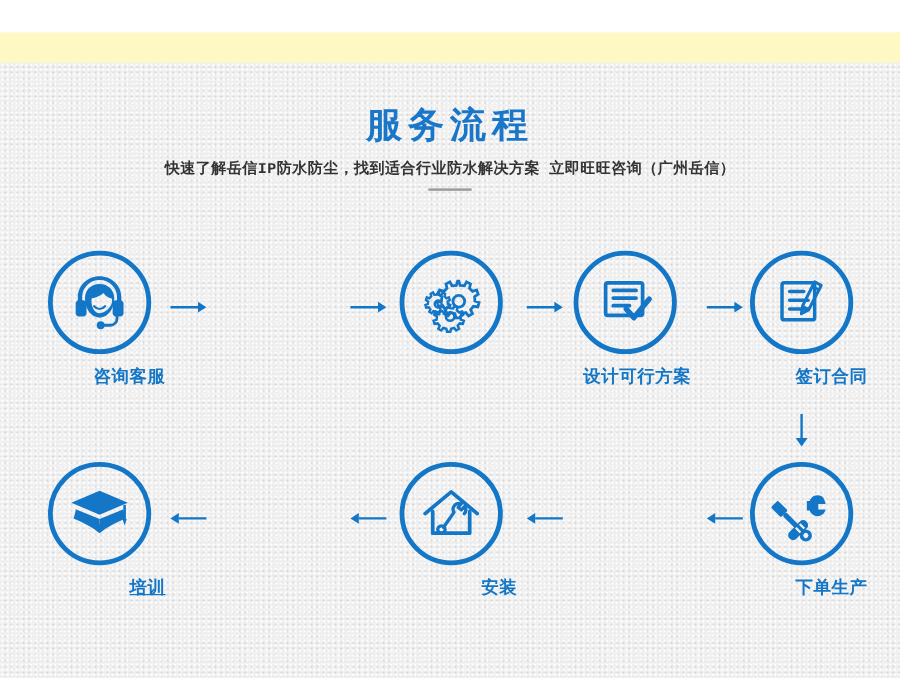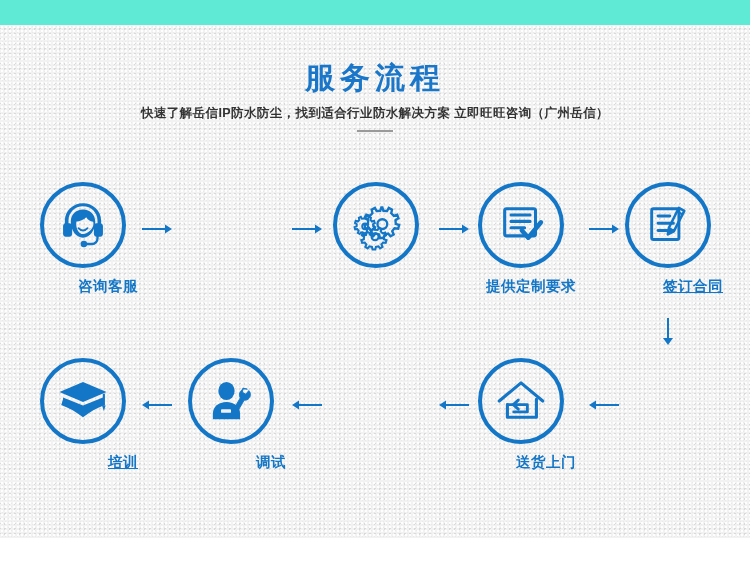--- a/index.html
+++ b/index.html
@@ -5,21 +5,22 @@
   html,body{margin:0;padding:0;}
   body{
     width:750px;height:565px;
     background:#ffffff;
     font-family:"Liberation Sans","DejaVu Sans",sans-serif;
     overflow:hidden;
   }
   #page{
     position:relative;
     width:750px;height:416px;
-    background:#5eead4;
+    background:#fef9c3;
+    margin-top:27px;
   }
   
   #texture{
     position:absolute;left:0;top:25px;width:750px;height:513px;
     background-color:#f2f2f2;
     background-image:
       radial-gradient(rgba(255,255,255,.95) 1px, transparent 1px),
       radial-gradient(rgba(213,213,213,.85) 1px, transparent 1px),
       radial-gradient(rgba(232,232,232,.9) 1px, transparent 1px);
     background-size:4px 4px, 5px 5px, 3px 3px;
@@ -29,21 +30,21 @@
 
   .header{position:absolute;left:0;top:60px;width:750px;text-align:center;}
   .title{
     font-size:30px;font-weight:bold;letter-spacing:5px;
     line-height:36px;
     font-family:"DejaVu Sans","Liberation Sans",sans-serif;
   }
   .subtitle{
     margin-top:9px;
     font-size:12.5px;font-weight:bold;color:#333333;letter-spacing:.4px;
-    font-family:Liberation Sans, sans-serif;
+    font-family:Liberation Mono, monospace;
   }
   .divider{
     margin:8px auto 0 auto;width:36px;height:2px;background:#9a9a9a;
   }
 
   .row{position:absolute;left:0;width:750px;height:118px;}
   .row1{top:182px;}
   .row2{top:358px;}
 
   .node{
@@ -139,21 +140,21 @@
       </div>
 
       <div class="node" style="left:466px">
         <div class="circle" style="border-color: rgb(20, 118, 198);">
           <svg width="58" height="58" viewBox="0 0 64 64" fill="none" stroke="#1476c6" stroke-width="3.4">
             <path d="M16 14h30a2 2 0 0 1 2 2v26a2 2 0 0 1-2 2H16a2 2 0 0 1-2-2V16a2 2 0 0 1 2-2z" stroke-linejoin="round"></path>
             <path d="M21 21h21M21 28h21M21 35h15" stroke-linecap="round"></path>
             <path d="M33 38l7 8 14-17" stroke-width="5" stroke-linecap="round" stroke-linejoin="round"></path>
           </svg>
         </div>
-        <div class="node-label" style="color: rgb(20, 118, 198);">提供定制要求</div>
+        <div class="node-label" style="color: rgb(20, 118, 198);">设计可行方案</div>
       </div>
 
       <div class="arrow" style="left:587px">
         <svg width="34" height="14" viewBox="0 0 34 14">
           <path d="M2 7h25" stroke="#1476c6" stroke-width="2" fill="none"></path>
           <path d="M25 2.5 32 7l-7 4.5z" fill="#1476c6"></path>
         </svg>
       </div>
 
       <div class="node" style="left:613px">
@@ -161,21 +162,21 @@
           <svg width="58" height="58" viewBox="0 0 64 64" fill="none" stroke="#1476c6" stroke-width="3.2">
             <path d="M16 14h26a2 2 0 0 1 2 2v30a2 2 0 0 1-2 2H16a2 2 0 0 1-2-2V16a2 2 0 0 1 2-2z" stroke-linejoin="round"></path>
             <path d="M21 22h13M21 30h17M21 38h17" stroke-linecap="round"></path>
             <g stroke-width="2.8" stroke-linejoin="round">
               <path d="M44 13l6 3.4-11.6 22.6-6.6 3.4 1.2-7.4z" fill="none"></path>
               <path d="M42 17l6 3.4" stroke-width="2.4"></path>
               <path d="M33.4 35.6l5.6 3.2" stroke-width="2.4"></path>
             </g>
           </svg>
         </div>
-        <div class="node-label" style="color: rgb(20, 118, 198); text-decoration: underline;">签订合同</div>
+        <div class="node-label" style="color: rgb(20, 118, 198);">签订合同</div>
       </div>
 
     </div>
 
     <div class="arrow-down">
       <svg width="32" height="32" viewBox="0 0 32 32">
         <path d="M16 2v22" stroke="#1476c6" stroke-width="2" fill="none"></path>
         <path d="M11 22l5 7 5-7z" fill="#1476c6"></path>
       </svg>
     </div>
@@ -196,63 +197,73 @@
         <div class="node-label" style="color: rgb(20, 118, 198); text-decoration: underline;">培训</div>
       </div>
 
       <div class="arrow" style="left:140px">
         <svg width="34" height="14" viewBox="0 0 34 14">
           <path d="M32 7H9" stroke="#1476c6" stroke-width="2" fill="none"></path>
           <path d="M9 2.5 2 7l7 4.5z" fill="#1476c6"></path>
         </svg>
       </div>
 
-      <div class="node" style="left:176px">
-        <div class="circle" style="border-color: rgb(20, 118, 198);">
-          <svg width="58" height="58" viewBox="0 0 64 64" fill="#1476c6">
-            <ellipse cx="27" cy="21" rx="9" ry="10"></ellipse>
-            <path d="M27 33c-9 0-15 5.5-15 13v6h30v-6c0-7.5-6-13-15-13z"></path>
-            <rect x="21" y="41" width="11" height="4" rx="1" fill="#f2f2f2"></rect>
-            <path d="M50 19c-3.4-1.2-7 .5-8.3 3.8-.8 2-.5 4.1.5 5.8l-8.5 14.6c-.7 1.2-.3 2.7.9 3.4 1.2.7 2.7.3 3.4-.9l8.5-14.6c2 .3 4-.4 5.4-2 2.2-2.5 2.1-6.2-.2-8.6l-3.4 4-3.6-2.1.4-4.7z" stroke="#1476c6" stroke-width="1"></path>
-          </svg>
-        </div>
-        <div class="node-label" style="color: rgb(20, 118, 198);">调试</div>
-      </div>
 
       <div class="arrow" style="left:290px">
         <svg width="34" height="14" viewBox="0 0 34 14">
           <path d="M32 7H9" stroke="#1476c6" stroke-width="2" fill="none"></path>
           <path d="M9 2.5 2 7l7 4.5z" fill="#1476c6"></path>
         </svg>
       </div>
 
-
-      <div class="arrow" style="left:437px">
-        <svg width="34" height="14" viewBox="0 0 34 14">
-          <path d="M32 7H9" stroke="#1476c6" stroke-width="2" fill="none"></path>
-          <path d="M9 2.5 2 7l7 4.5z" fill="#1476c6"></path>
-        </svg>
-      </div>
-
-      <div class="node" style="left:466px">
+      <div class="node" style="left:321px">
         <div class="circle" style="border-color: rgb(20, 118, 198);">
           <svg width="58" height="58" viewBox="0 0 64 64" fill="none" stroke="#1476c6" stroke-width="3.4" stroke-linejoin="round" stroke-linecap="round">
             <path d="M8 32 32 12l24 20"></path>
-            <path d="M49 30v20H17V36"></path>
-            <path d="M17 36h22v8H24" stroke-width="3.2"></path>
-            <path d="M29 31l-5.5 5 5.5 5" stroke-width="3.2"></path>
-          </svg>
-        </div>
-        <div class="node-label" style="color: rgb(20, 118, 198);">送货上门</div>
-      </div>
+            <path d="M15 30v20h34V30"></path>
+            <g stroke-width="3">
+              <path d="M41 23c-2.6-1-5.6.2-6.8 2.8-.8 1.7-.6 3.6.4 5L25 44.6"></path>
+              <circle cx="23" cy="46.6" r="3.4"></circle>
+              <path d="M41 23l-2.6 3.4 3 2.2 3-3.2c1.4 2 1.3 4.8-.4 6.8"></path>
+            </g>
+          </svg>
+        </div>
+        <div class="node-label" style="color: rgb(20, 118, 198);">安装</div>
+      </div>
+
+      <div class="arrow" style="left:437px">
+        <svg width="34" height="14" viewBox="0 0 34 14">
+          <path d="M32 7H9" stroke="#1476c6" stroke-width="2" fill="none"></path>
+          <path d="M9 2.5 2 7l7 4.5z" fill="#1476c6"></path>
+        </svg>
+      </div>
+
 
       <div class="arrow" style="left:587px">
         <svg width="34" height="14" viewBox="0 0 34 14">
           <path d="M32 7H9" stroke="#1476c6" stroke-width="2" fill="none"></path>
           <path d="M9 2.5 2 7l7 4.5z" fill="#1476c6"></path>
         </svg>
       </div>
 
+      <div class="node" style="left:613px">
+        <div class="circle" style="border-color: rgb(20, 118, 198);">
+          <svg width="58" height="58" viewBox="0 0 64 64" fill="#1476c6">
+            <g transform="rotate(-45 32 32)">
+              <rect x="16" y="8" width="9" height="13" rx="1.5"></rect>
+              <rect x="18.2" y="21" width="4.6" height="25" rx="1.5"></rect>
+              <circle cx="20.5" cy="49" r="5.6"></circle>
+              <circle cx="20.5" cy="49" r="2.4" fill="#f2f2f2"></circle>
+            </g>
+            <g transform="rotate(45 32 32)">
+              <path d="M44 10c-4.5 0-8 3.6-8 8 0 1.3.3 2.6.9 3.7l-1.9 1.9 6.4 6.4 1.9-1.9c1.1.6 2.4.9 3.7.9 4.4 0 8-3.6 8-8 0-1.6-.5-3.1-1.3-4.4l-5 5-3.9-3.9 5-5c-1.3-.9-2.9-1.7-5.8-2.7z" transform="translate(-6,-2) scale(.95)"></path>
+              <rect x="36" y="34" width="9" height="22" rx="4.2" transform="rotate(0 40 45)"></rect>
+              <path d="M37.5 40h6M37.5 45h6" stroke="#f2f2f2" stroke-width="2"></path>
+            </g>
+          </svg>
+        </div>
+        <div class="node-label" style="color: rgb(20, 118, 198);">下单生产</div>
+      </div>
 
     </div>
 
   </div>
 </div>
 
 </body></html>

